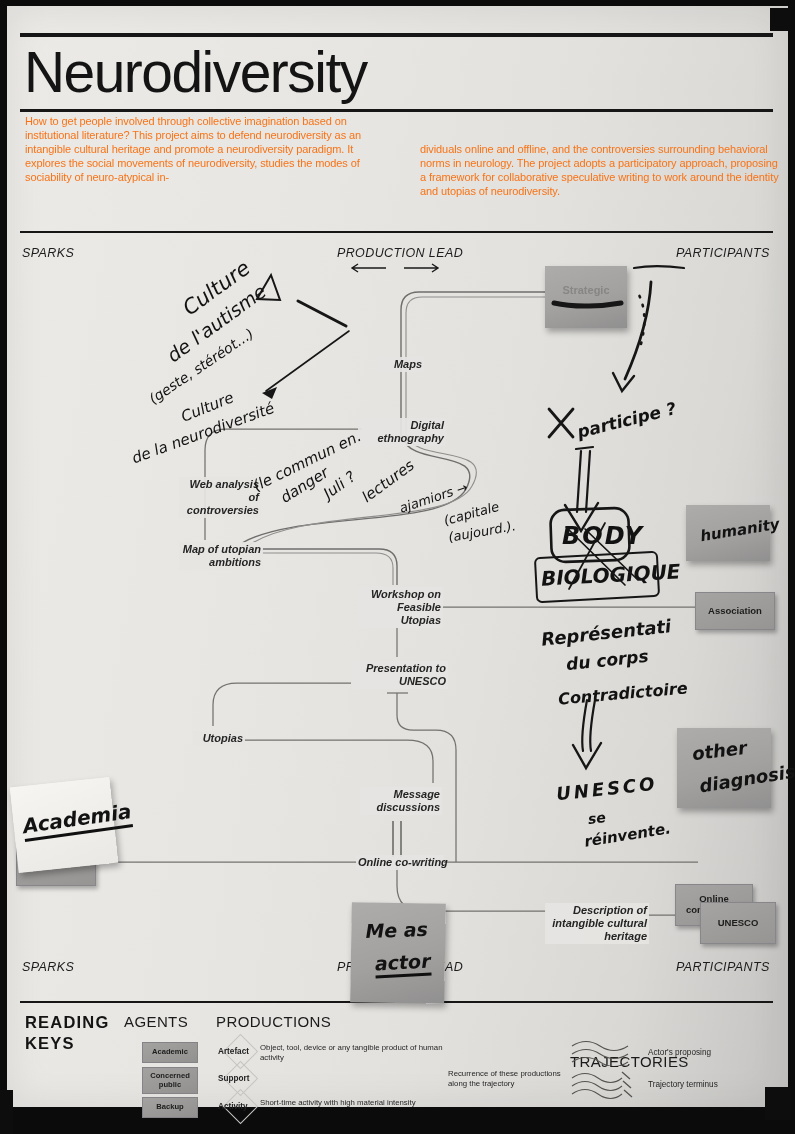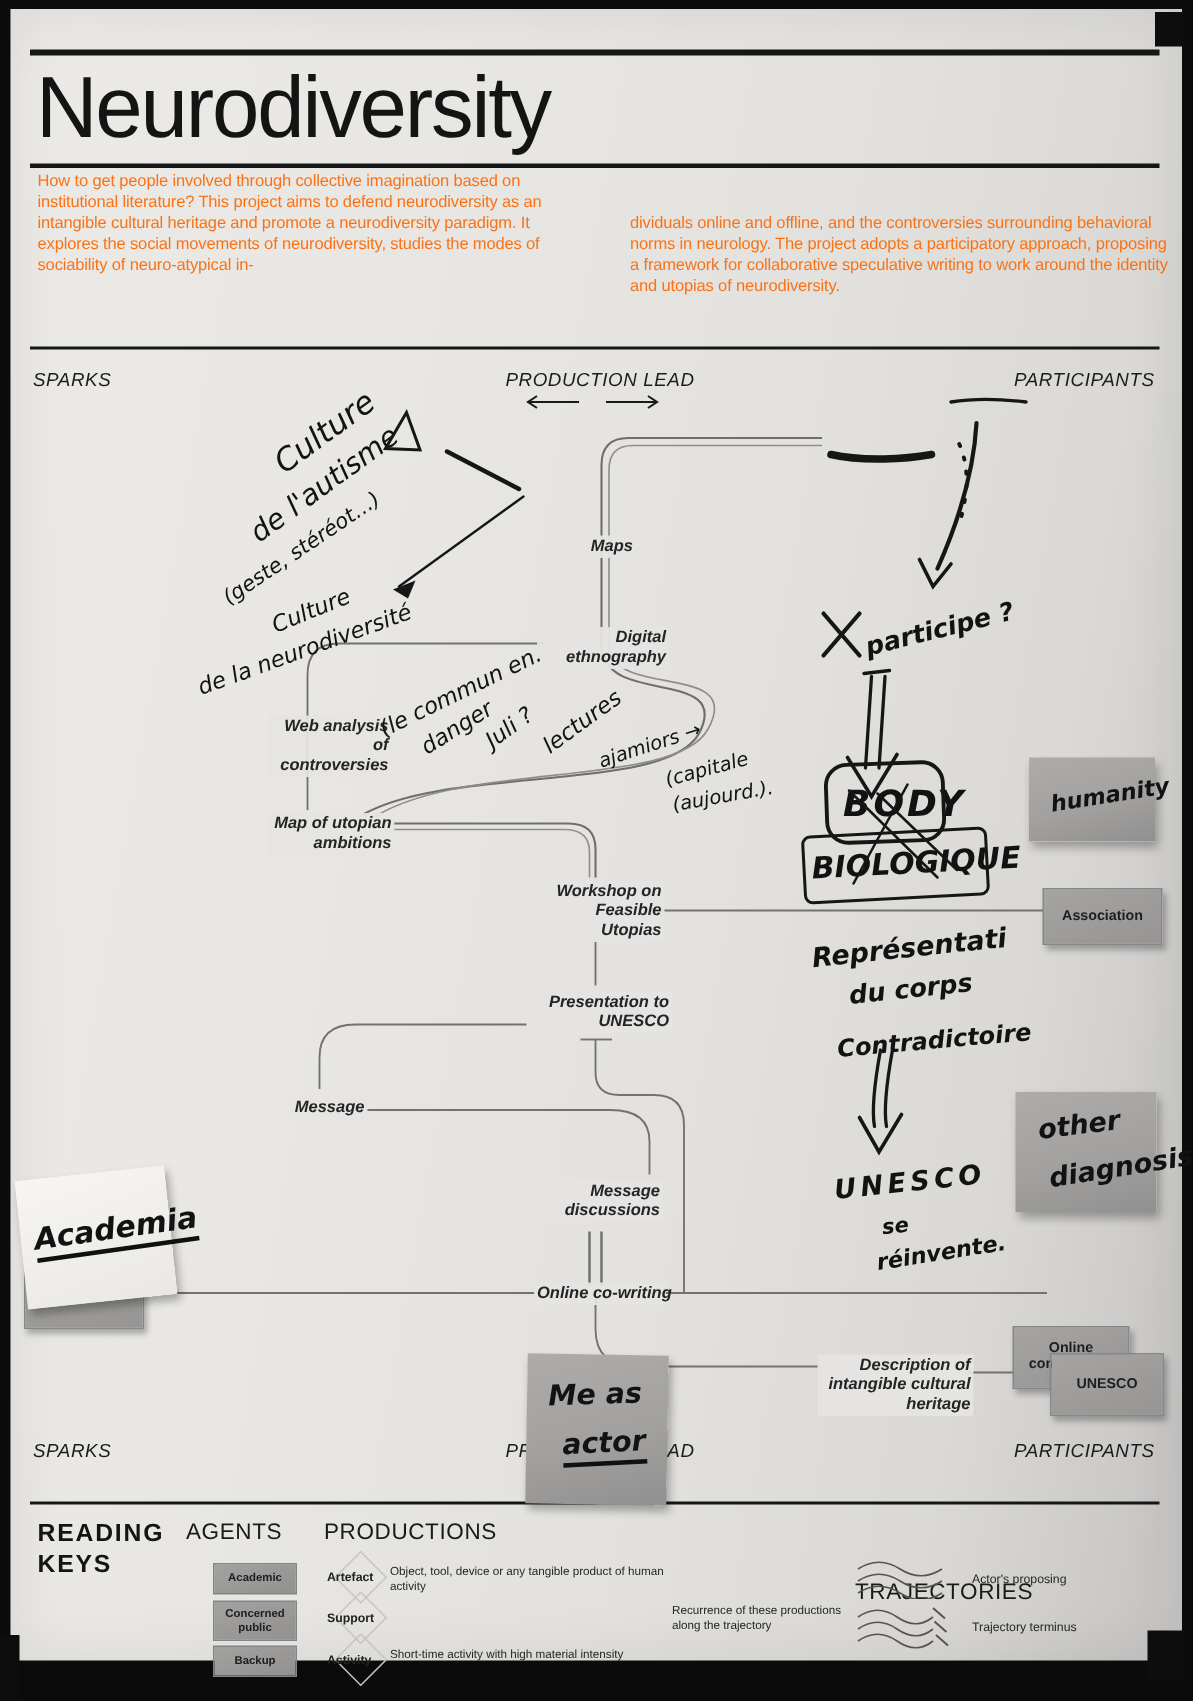--- a/index.html
+++ b/index.html
@@ -92,30 +92,33 @@
       <path d="M 404 268 H 438 M 432 264 L 438 268 L 432 272"></path>
     </g>
   </svg>
 
   <div class="node" style="left:378px;top:357px;width:42px;">Maps</div>
   <div class="node" style="left:358px;top:418px;width:84px;">Digital ethnography</div>
   <div class="node" style="left:179px;top:477px;width:78px;">Web analysis of controversies</div>
   <div class="node" style="left:179px;top:542px;width:80px;">Map of utopian ambitions</div>
   <div class="node" style="left:357px;top:587px;width:82px;">Workshop on Feasible Utopias</div>
   <div class="node" style="left:352px;top:661px;width:92px;">Presentation to UNESCO</div>
-  <div class="node" style="left:193px;top:731px;width:48px;">Message</div>
+  <div class="node" style="left:193px;top:731px;width:48px;">Utopias</div>
   <div class="node" style="left:360px;top:787px;width:78px;">Message discussions</div>
   <div class="node" style="left:356px;top:855px;width:84px;white-space:nowrap;">Online co-writing</div>
   <div class="node" style="left:545px;top:903px;width:100px;">Description of intangible cultural heritage</div>
 
   <div class="graybox" style="left:695px;top:592px;width:78px;height:36px;">Association</div>
   <div class="graybox" style="left:675px;top:844px;width:76px;height:40px;margin-top:40px;">Online community+</div>
   <div class="graybox" style="left:700px;top:902px;width:74px;height:40px;">UNESCO</div>
   <div class="graybox" style="left:16px;top:838px;width:78px;height:46px;z-index:3;"></div>
 
+  <div class="sticky gray" style="left:545px;top:266px;width:82px;height:62px;">
+    <span style="position:absolute;left:0;right:0;top:18px;text-align:center;font-size:11px;font-weight:700;color:#6f6e6c;opacity:.55;">Strategic</span>
+  </div>
   <div class="sticky gray" style="left:686px;top:505px;width:84px;height:56px;">
     <span class="hw marker" style="left:14px;top:16px;font-size:15px;transform:rotate(-9deg);">humanity</span>
   </div>
   <div class="sticky gray" style="left:677px;top:728px;width:94px;height:80px;">
     <span class="hw marker" style="left:15px;top:12px;font-size:18px;transform:rotate(-7deg);">other</span>
     <span class="hw marker" style="left:22px;top:40px;font-size:18px;transform:rotate(-9deg);">diagnosis</span>
   </div>
   <div class="sticky white" style="left:14px;top:782px;width:100px;height:86px;transform:rotate(-6deg);">
     <span class="hw marker" style="left:9px;top:26px;font-size:20px;transform:rotate(-2deg);"><u class="mk">Academia</u></span>
   </div>

